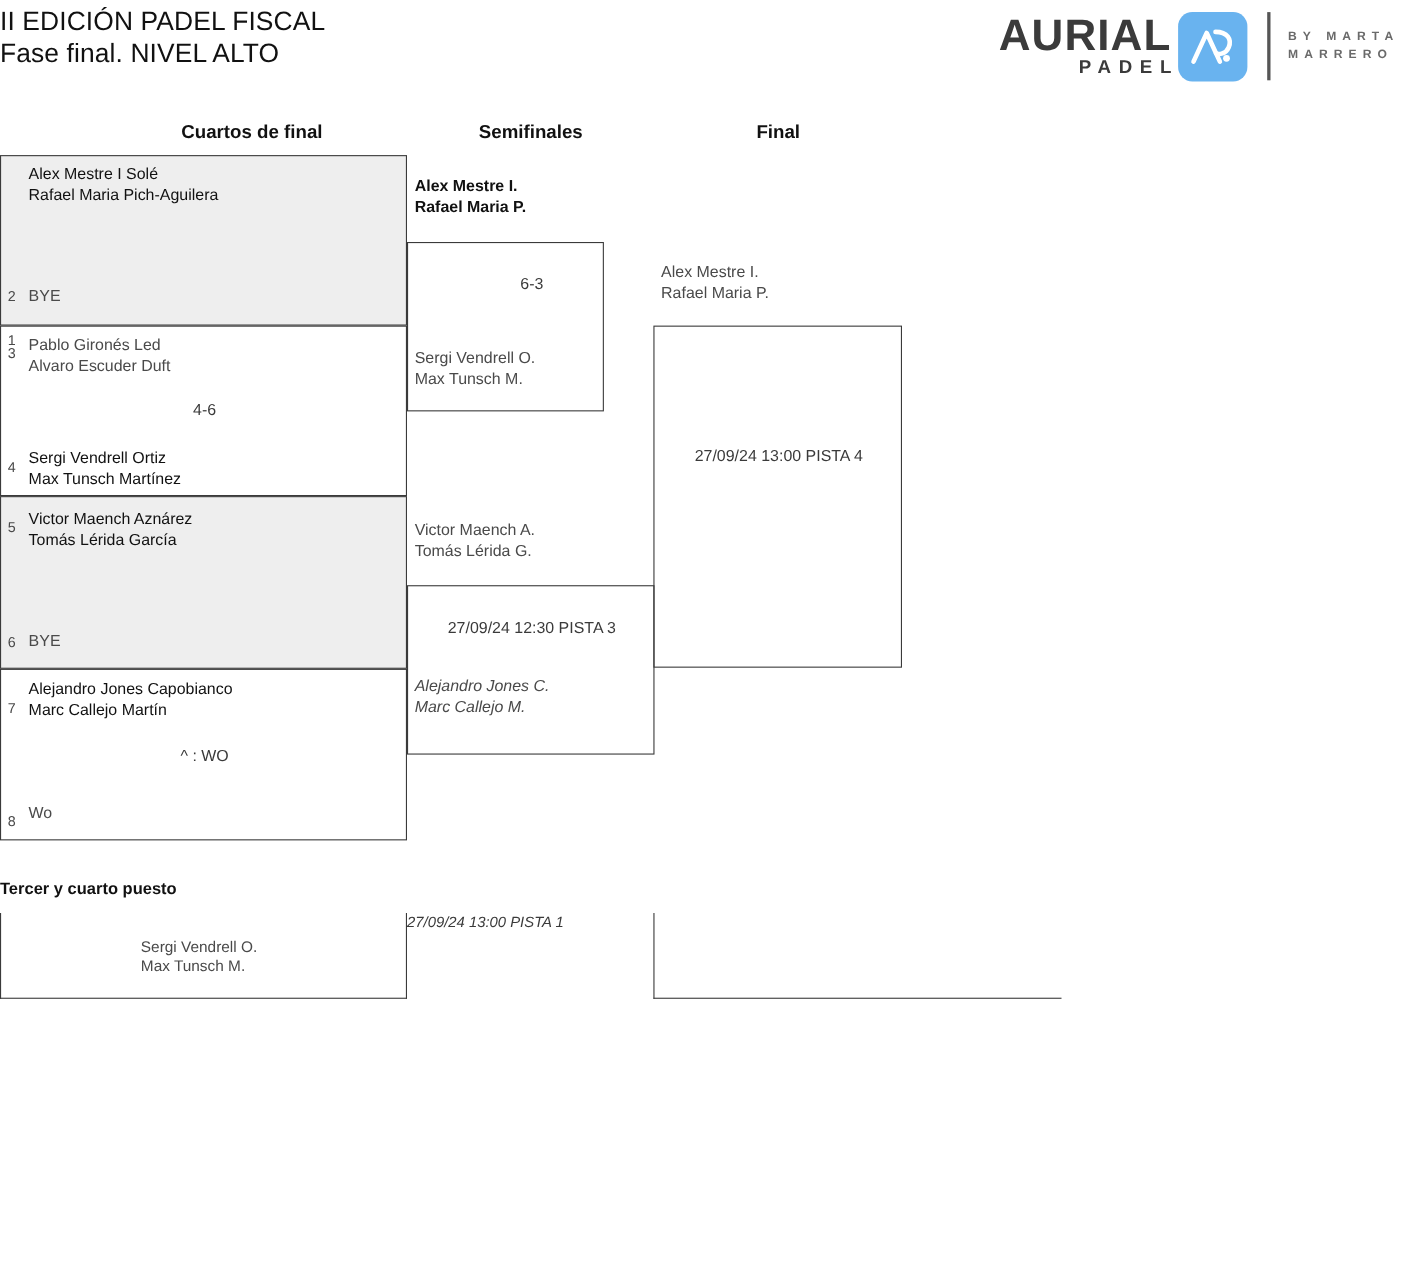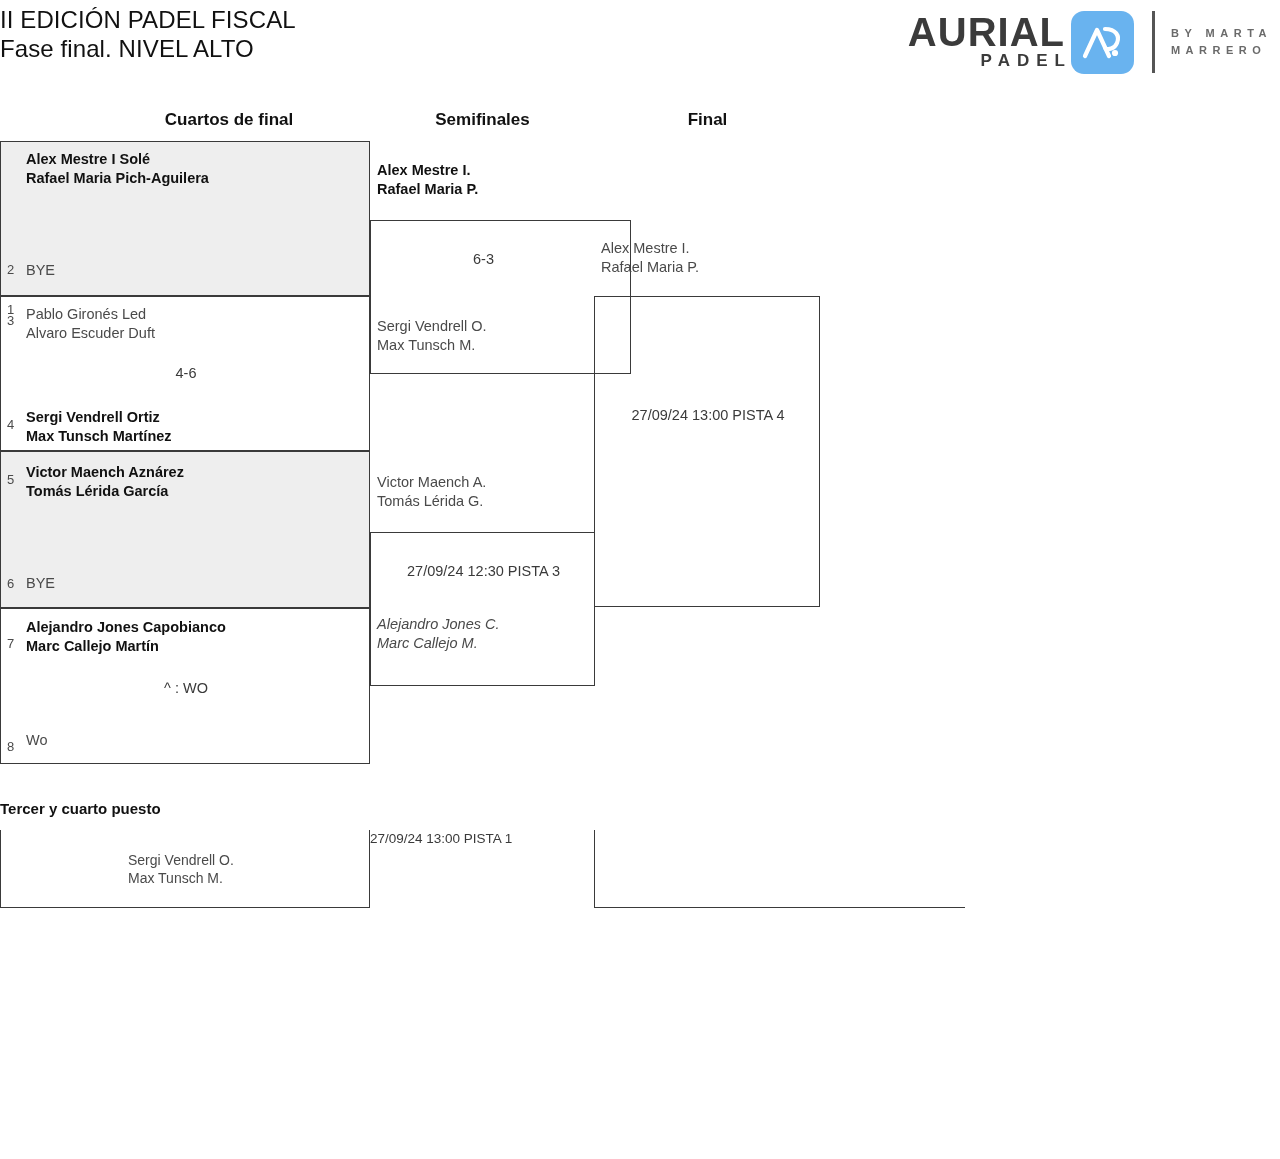--- a/index.html
+++ b/index.html
@@ -36,37 +36,37 @@
   
   .bracket{position:absolute;left:0;top:0;width:1280px;height:1159px;}
   .mbox{position:absolute;box-sizing:border-box;}
 
   
   .qf{left:0;width:370px;border:1px solid #3a3a3a;}
   .qf.shade{background:#eeeeee;}
 
   .seed{position:absolute;left:6px;font-size:13px;color:#4a4a4a;}
   .team{position:absolute;left:25px;font-size:14.5px;line-height:18.5px;color:#4a4a4a;white-space:nowrap;}
-  .team.win{color:#111;font-weight:700;}
+  .team.win{color:#111;font-weight:400;}
   .team.plain{color:#4a4a4a;font-weight:400;}
   .score{position:absolute;font-size:14.5px;color:#3a3a3a;text-align:center;}
 
   
   .conn{position:absolute;box-sizing:border-box;border:1px solid #3a3a3a;}
   .sf-team{position:absolute;font-size:14.5px;line-height:18.5px;color:#4a4a4a;white-space:nowrap;}
   .sf-team.win{color:#111;font-weight:700;}
 
   
   .tp-title{position:absolute;left:0;top:800px;font-size:15px;font-weight:700;color:#111;}
   .tp-left{position:absolute;left:0;top:830px;width:370px;height:78px;box-sizing:border-box;
            border-left:1px solid #3a3a3a;border-bottom:1px solid #3a3a3a;border-right:1px solid #3a3a3a;}
   .tp-right{position:absolute;left:594px;top:830px;width:371px;height:78px;box-sizing:border-box;
            border-left:1px solid #3a3a3a;border-bottom:1px solid #3a3a3a;}
   .tp-team{position:absolute;left:128px;top:851px;font-size:14px;line-height:18px;color:#4a4a4a;white-space:nowrap;}
-  .tp-sched{position:absolute;left:370px;top:831px;font-size:13.5px;color:#3a3a3a;white-space:nowrap;}
+  .tp-sched{position:absolute;left:370px;top:831px;font-size:13.5px;color:#3a3a3a;white-space:nowrap;font-style:italic;}
 </style>
 </head>
 <body>
 
 <div class="header">
 
   <div class="title-block">
     <div class="title-line">II EDICIÓN PADEL FISCAL</div>
     <div class="title-line">Fase final. NIVEL ALTO</div>
   </div>
@@ -143,21 +143,21 @@
       <div>Alejandro Jones Capobianco</div>
       <div>Marc Callejo Martín</div>
     </div>
     <div class="seed" style="top:130px;">8</div>
     <div class="team plain" style="top:122px;">
       <div>Wo</div>
     </div>
     <div class="score" style="left:0;width:370px;top:71px;">^ : WO</div>
   </div>
 
-  <div class="conn" style="left:370px;top:220px;width:261px;height:154px;">
+  <div class="conn" style="left:370px;top:220px;width:179px;height:154px;">
     <div class="score" style="left:0;width:225px;top:30px;">6-3</div>
   </div>
   <div class="sf-team win" style="left:377px;top:161px;">
     <div>Alex Mestre I.</div>
     <div>Rafael Maria P.</div>
   </div>
   <div class="sf-team" style="left:377px;top:317px;">
     <div>Sergi Vendrell O.</div>
     <div>Max Tunsch M.</div>
   </div>

